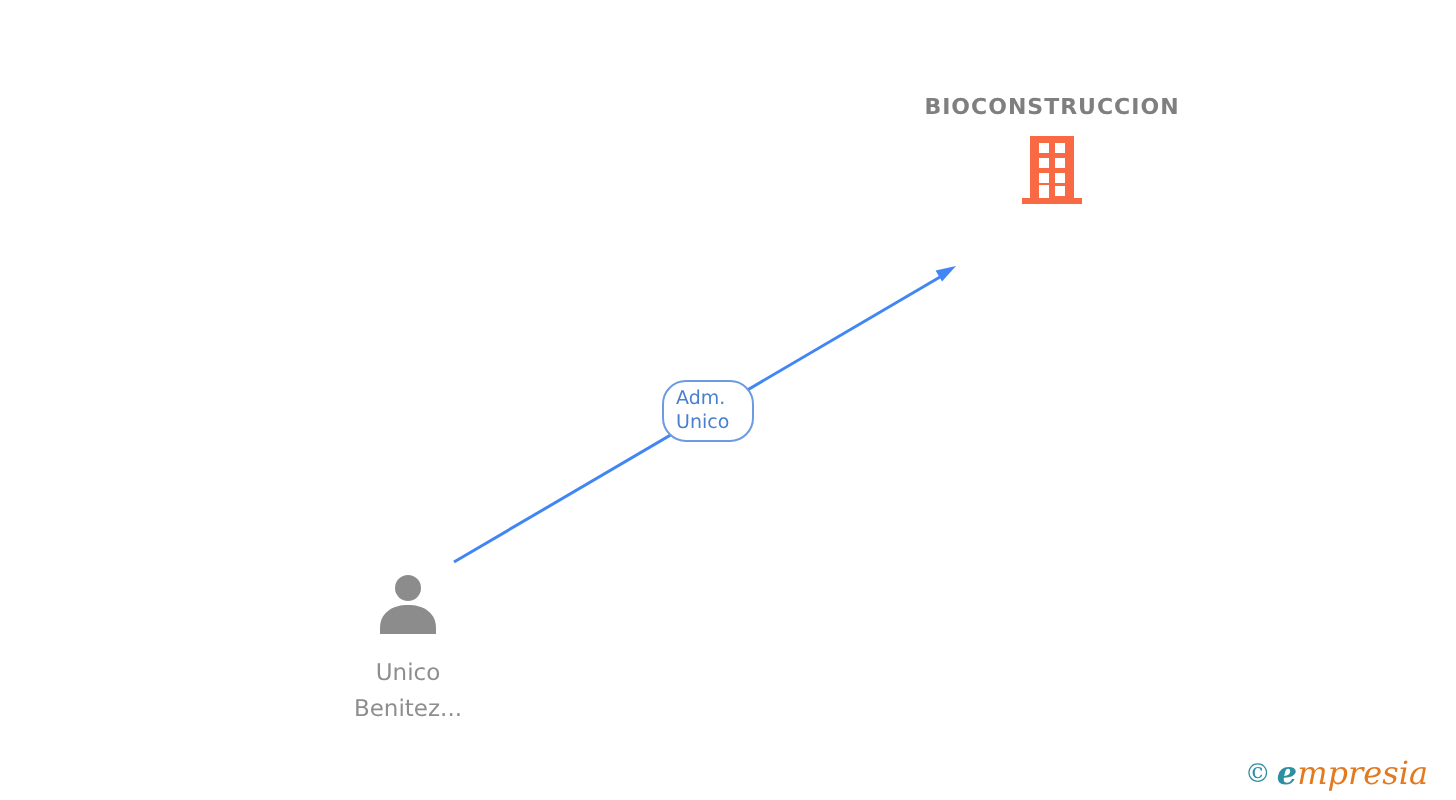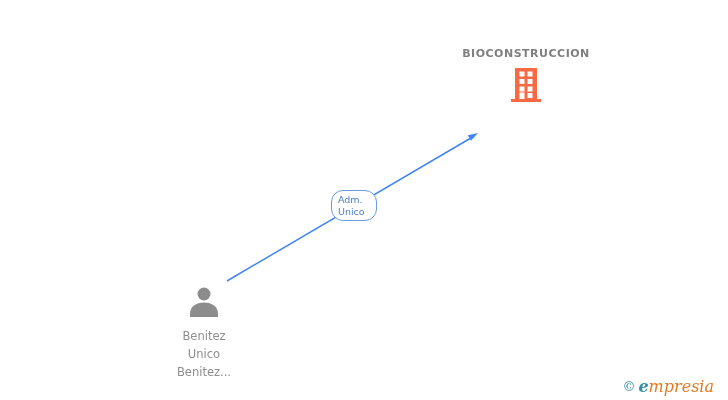--- a/index.html
+++ b/index.html
@@ -137,21 +137,20 @@
   </div>
 
   <div class="node" id="person-node">
     <div>
       <svg width="32" height="32" viewBox="0 0 32 32" xmlns="http://www.w3.org/2000/svg" aria-hidden="true">
         <circle cx="16" cy="8" r="6.5" fill="#8c8c8c"></circle>
         <path d="M2,31 L30,31 L30,28 C30,20.5 24,16.5 16,16.5 C8,16.5 2,20.5 2,28 Z" fill="#8c8c8c"></path>
       </svg>
     </div>
     <div class="person-name">
-      <div>Benitez</div>
       <div>Unico</div>
       <div>Benitez...</div>
     </div>
   </div>
 
   <div id="watermark">
     <span class="copy">©</span><span class="brand-e">e</span><span class="brand-rest">mpresia</span>
   </div>
 
 </div>

